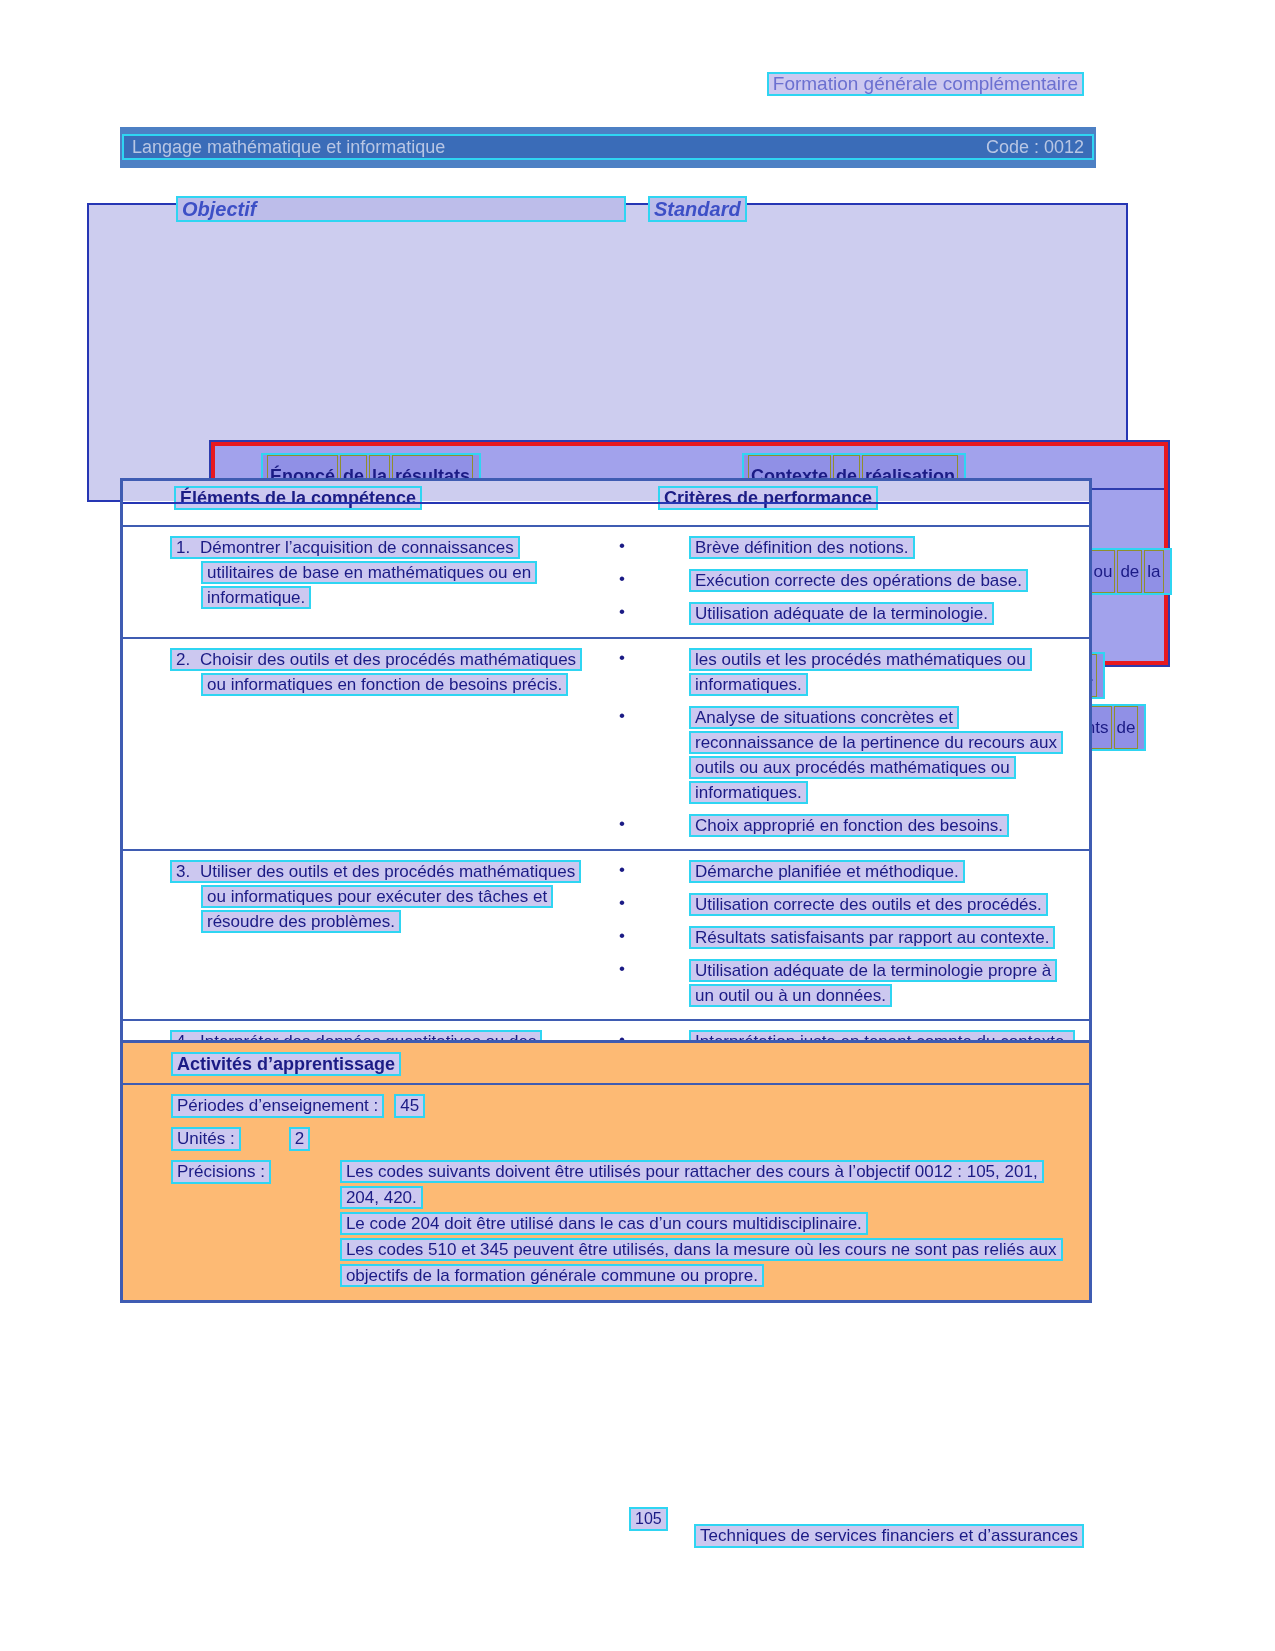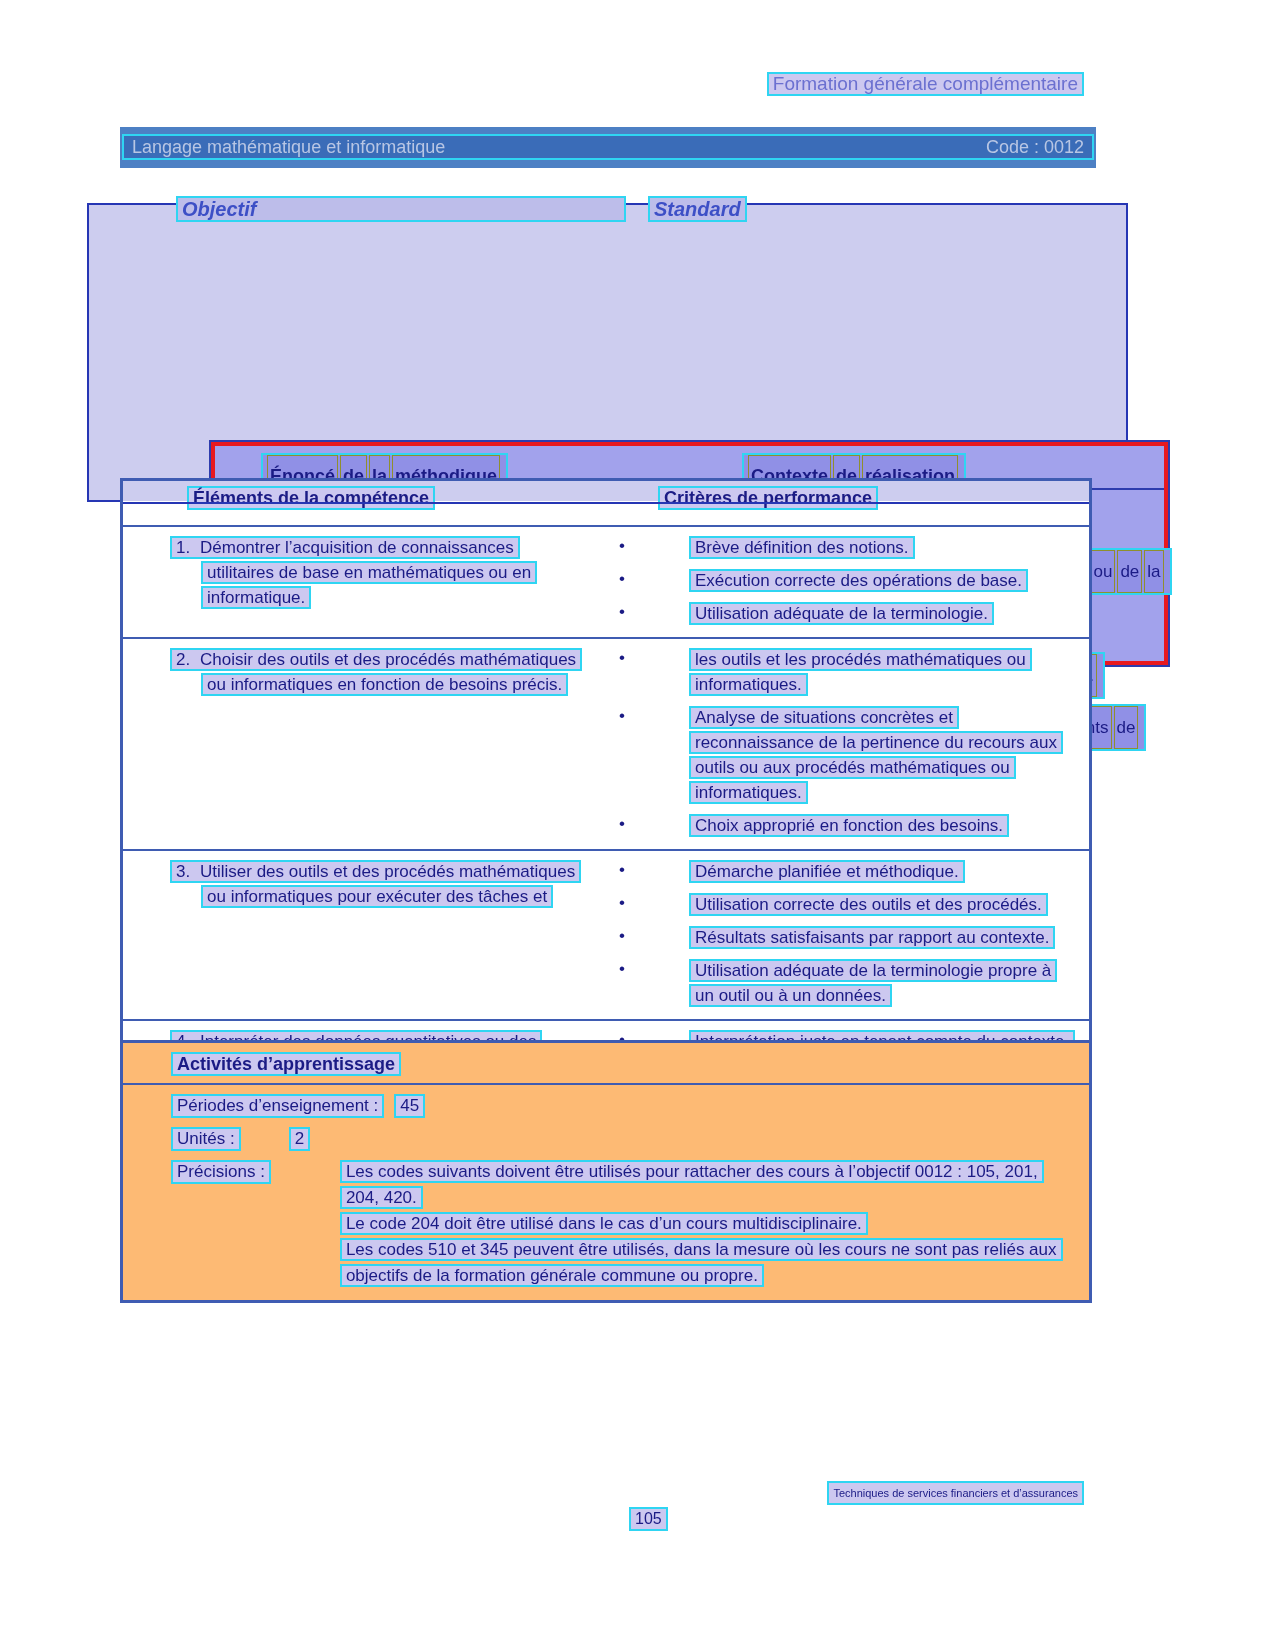--- a/index.html
+++ b/index.html
@@ -62,21 +62,21 @@
   }
 
   .elements-table {
     position:absolute; left:120px; top:478px; width:966px;
     border:3px solid #3f5cb2; background:#ffffff;
   }
   .table-head { position:relative; height:44px; border-bottom:2px solid #3f5cb2; }
   .lavender-strip { position:absolute; top:0; left:0; right:0; height:20px; background:#cdcdef; }
   .cross-line { position:absolute; top:21px; left:0; right:0; height:2px; background:#2636b4; z-index:3; }
   .th-label { position:absolute; top:5px; z-index:2; font-size:18px; font-weight:bold; }
-  .th-left { left:23px;border-radius:9px; }
+  .th-left { left:10px;border-radius:9px; }
   .th-right { left:494px; }
 
   .t-row { display:flex; padding:9px 0 10px 6px; }
   .t-row + .t-row { border-top:2px solid #3f5cb2; }
   .t-left { width:487px; }
   .t-num { display:inline-block; width:24px; }
   .el-line { margin-bottom:2px; }
   .el-line .hl { line-height:19px; }
   .el-cont { margin-left:31px; }
   .t-right { flex:1; }
@@ -91,21 +91,21 @@
   }
   .act-title { padding:9px 0 7px 7px; border-bottom:2px solid #3f5cb2; font-size:18px; font-weight:bold; }
   .act-field { margin:9px 0 0 7px; }
   .gap-sm { margin-left:10px; }
   .gap-lg { margin-left:48px; }
   .act-prec { display:flex; margin:9px 0 10px 7px; }
   .prec-label { flex:0 0 auto; }
   .prec-lines { margin-left:28px; }
   .prec-lines .el-line { margin-bottom:3px; }
 
-  .footer-program { position:absolute; top:1481px; right:191px; font-size:11px; }
+  .footer-program { position:absolute; top:1524px; right:191px; font-size:17px; }
   .page-number { position:absolute; top:1507px; left:588px; font-size:16px; }
 </style>
 </head>
 <body>
 
 <div class="canvas">
 
   <div class="top-label">
     <span class="hl hl-light">Formation générale complémentaire</span>
   </div>
@@ -120,21 +120,21 @@
   <div class="outer-box">
     <div class="objstd obj-pos">
       <span class="hl hl-lav">Objectif</span>
     </div>
     <div class="objstd std-pos">
       <span class="hl hl-lav">Standard</span>
     </div>
 
     <div class="red-box">
       <div class="rb-header rb-h-left">
-        <span class="hl hl-dark"><span class="wbox">Énoncé</span><span class="wbox">de</span><span class="wbox">la</span><span class="wbox">méthodique</span></span>
+        <span class="hl hl-dark"><span class="wbox">Énoncé</span><span class="wbox">de</span><span class="wbox">la</span><span class="wbox">résultats</span></span>
       </div>
       <div class="rb-header rb-h-right">
         <span class="hl hl-dark"><span class="wbox">Contexte</span><span class="wbox">de</span><span class="wbox">réalisation</span></span>
       </div>
       <div class="red-divider"></div>
 
       <div class="competence-col txt" id="statement-lines">
           <div class="rb-line"><span class="hl hl-dark"><span class="wbox">Se</span><span class="wbox">servir</span><span class="wbox">d’une</span><span class="wbox">variété</span><span class="wbox">de</span><span class="wbox">notions,</span><span class="wbox">de</span><span class="wbox">procédés</span><span class="wbox">et</span></span></div>
           <div class="rb-line"><span class="hl hl-dark"><span class="wbox">d’outils</span><span class="wbox">mathématiques</span><span class="wbox">ou</span><span class="wbox">informatiques</span><span class="wbox">à</span><span class="wbox">des</span><span class="wbox">fins</span></span></div>
           <div class="rb-line"><span class="hl hl-dark"><span class="wbox">d’usage</span><span class="wbox">courant.</span></span></div>
@@ -217,20 +217,21 @@
               <span class="crit-lines">
                 <div class="el-line"><span class="hl hl-light">Choix approprié en fonction des besoins.</span></div>
               </span>
             </div>
           </div>
         </div>
         <div class="t-row txt">
           <div class="t-left">
             <div class="el-line"><span class="hl hl-light"><span class="t-num">3.</span>Utiliser des outils et des procédés mathématiques</span></div>
             <div class="el-line el-cont"><span class="hl hl-light">ou informatiques pour exécuter des tâches et</span></div>
+            <div class="el-line el-cont"><span class="hl hl-light">résoudre des problèmes.</span></div>
           </div>
           <div class="t-right">
             <div class="crit">
               <span class="crit-bullet">•</span>
               <span class="crit-lines">
                 <div class="el-line"><span class="hl hl-light">Démarche planifiée et méthodique.</span></div>
               </span>
             </div>
             <div class="crit">
               <span class="crit-bullet">•</span>

